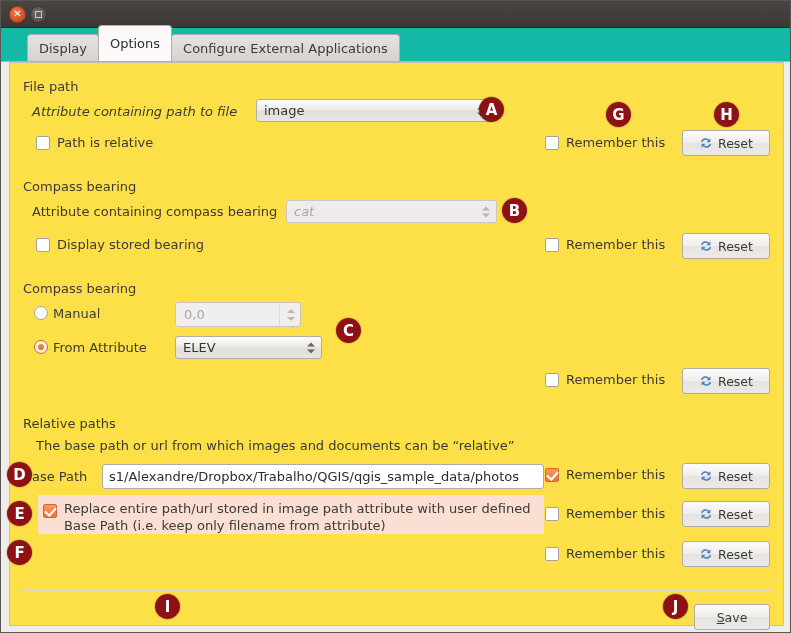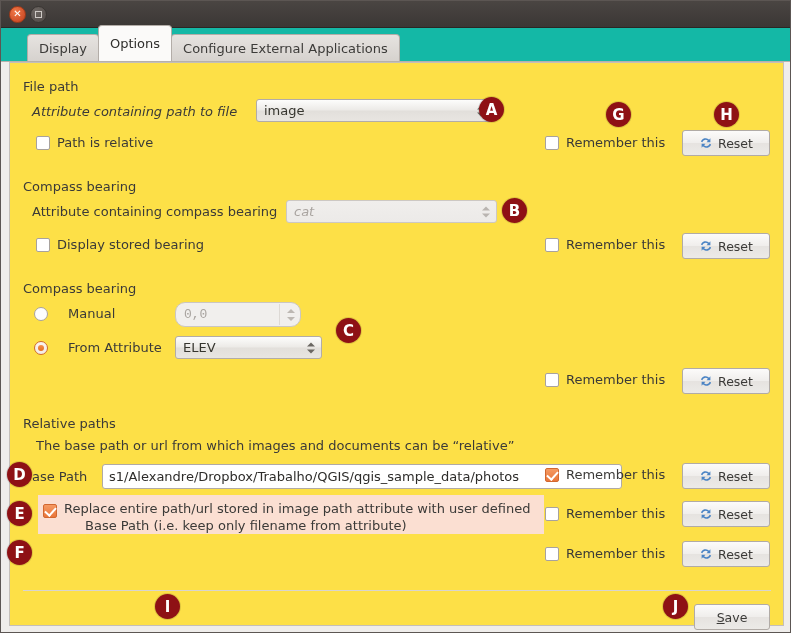--- a/index.html
+++ b/index.html
@@ -135,24 +135,24 @@
   .tri-up { border-bottom: 4px solid #6a6662; }
   .tri-dn { border-top: 4px solid #6a6662; }
   .combo.disabled .tri-up { border-bottom-color: #b9b4b0; }
   .combo.disabled .tri-dn { border-top-color: #b9b4b0; }
 
   .spin {
     position: absolute;
     height: 25px;
     background: #f1efed;
     border: 1px solid #cbc6c1;
-    border-radius: 10px;
+    border-radius: 3px;
     display: flex; align-items: center;
     padding-left: 8px;
-    font-size: 13px; color: #a9a4a0; font-family: Liberation Mono, monospace;
+    font-size: 13px; color: #a9a4a0;
   }
   .spin .arrows {
     position: absolute; right: 5px; top: 50%;
     transform: translateY(-50%);
     display: flex; flex-direction: column; gap: 4px;
   }
   .spin .tri-up { border-bottom-color: #bdb8b3; }
   .spin .tri-dn { border-top-color: #bdb8b3; }
   .spin .sep {
     position: absolute; right: 20px; top: 1px; bottom: 1px;
@@ -196,21 +196,21 @@
     position: absolute; left: 3px; top: 0px;
     width: 5px; height: 9px;
     border: solid #ffffff;
     border-width: 0 2px 2px 0;
     transform: rotate(42deg);
   }
 
   
   .rbwrap {
     position: absolute;
-    display: flex; align-items: flex-end; gap: 20px;
+    display: flex; align-items: flex-start; gap: 5px;
     font-size: 13px; color: #3b3a38;
     white-space: nowrap;
   }
   .rbox {
     width: 14px; height: 14px;
     border-radius: 50%;
     background: #fdfdfd;
     border: 1px solid #a8a29d;
     flex: 0 0 auto;
     position: relative;
@@ -403,40 +403,40 @@
       </svg>
       <span>Reset</span>
     </div>
 
     <div class="grouplabel" style="left:13px; top:353px;">Relative paths</div>
 
     <div class="sublabel" style="left:26px; top:375px;">The base path or url from which images and documents can be “relative”</div>
 
     <div class="fieldlabel" style="left:13px; top:406px;">Base Path</div>
 
-    <div class="textinput" style="left:92px; top:401px; width:520px;">s1/Alexandre/Dropbox/Trabalho/QGIS/qgis_sample_data/photos</div>
+    <div class="textinput" style="left:92px; top:401px; width:442px;">s1/Alexandre/Dropbox/Trabalho/QGIS/qgis_sample_data/photos</div>
 
     <div class="cbwrap" style="left:535px; top:404px;">
       <span class="cbox checked"></span>
       <span>Remember this</span>
     </div>
 
     <div class="btn" style="left:672px; top:400px; width:88px;">
       <svg class="refresh-ico" viewBox="0 0 16 16">
         <path d="M2.2 6.4a5.6 5.6 0 0 1 9.3-2.2l1.5-1.5v4.4H8.6l1.6-1.6a3.9 3.9 0 0 0-6.4 1.6z" fill="#4a83c4"></path>
         <path d="M13.8 9.6a5.6 5.6 0 0 1-9.3 2.2L3 13.3V8.9h4.4L5.8 10.5a3.9 3.9 0 0 0 6.4-1.6z" fill="#4a83c4"></path>
       </svg>
       <span>Reset</span>
     </div>
 
     <div class="hl-row" style="left:28px; top:432px; width:506px; height:39px;"></div>
 
     <span class="cbox checked" style="position:absolute; left:33px; top:441px;"></span>
     <div class="hl-text" style="left:54px; top:437px;">Replace entire path/url stored in image path attribute with user defined</div>
-    <div class="hl-text" style="left:54px; top:454px;margin-left:21px;">Base Path (i.e. keep only filename from attribute)</div>
+    <div class="hl-text" style="left:54px; top:454px;">Base Path (i.e. keep only filename from attribute)</div>
 
     <div class="cbwrap" style="left:535px; top:443px;">
       <span class="cbox"></span>
       <span>Remember this</span>
     </div>
 
     <div class="btn" style="left:672px; top:438px; width:88px;">
       <svg class="refresh-ico" viewBox="0 0 16 16">
         <path d="M2.2 6.4a5.6 5.6 0 0 1 9.3-2.2l1.5-1.5v4.4H8.6l1.6-1.6a3.9 3.9 0 0 0-6.4 1.6z" fill="#4a83c4"></path>
         <path d="M13.8 9.6a5.6 5.6 0 0 1-9.3 2.2L3 13.3V8.9h4.4L5.8 10.5a3.9 3.9 0 0 0 6.4-1.6z" fill="#4a83c4"></path>

